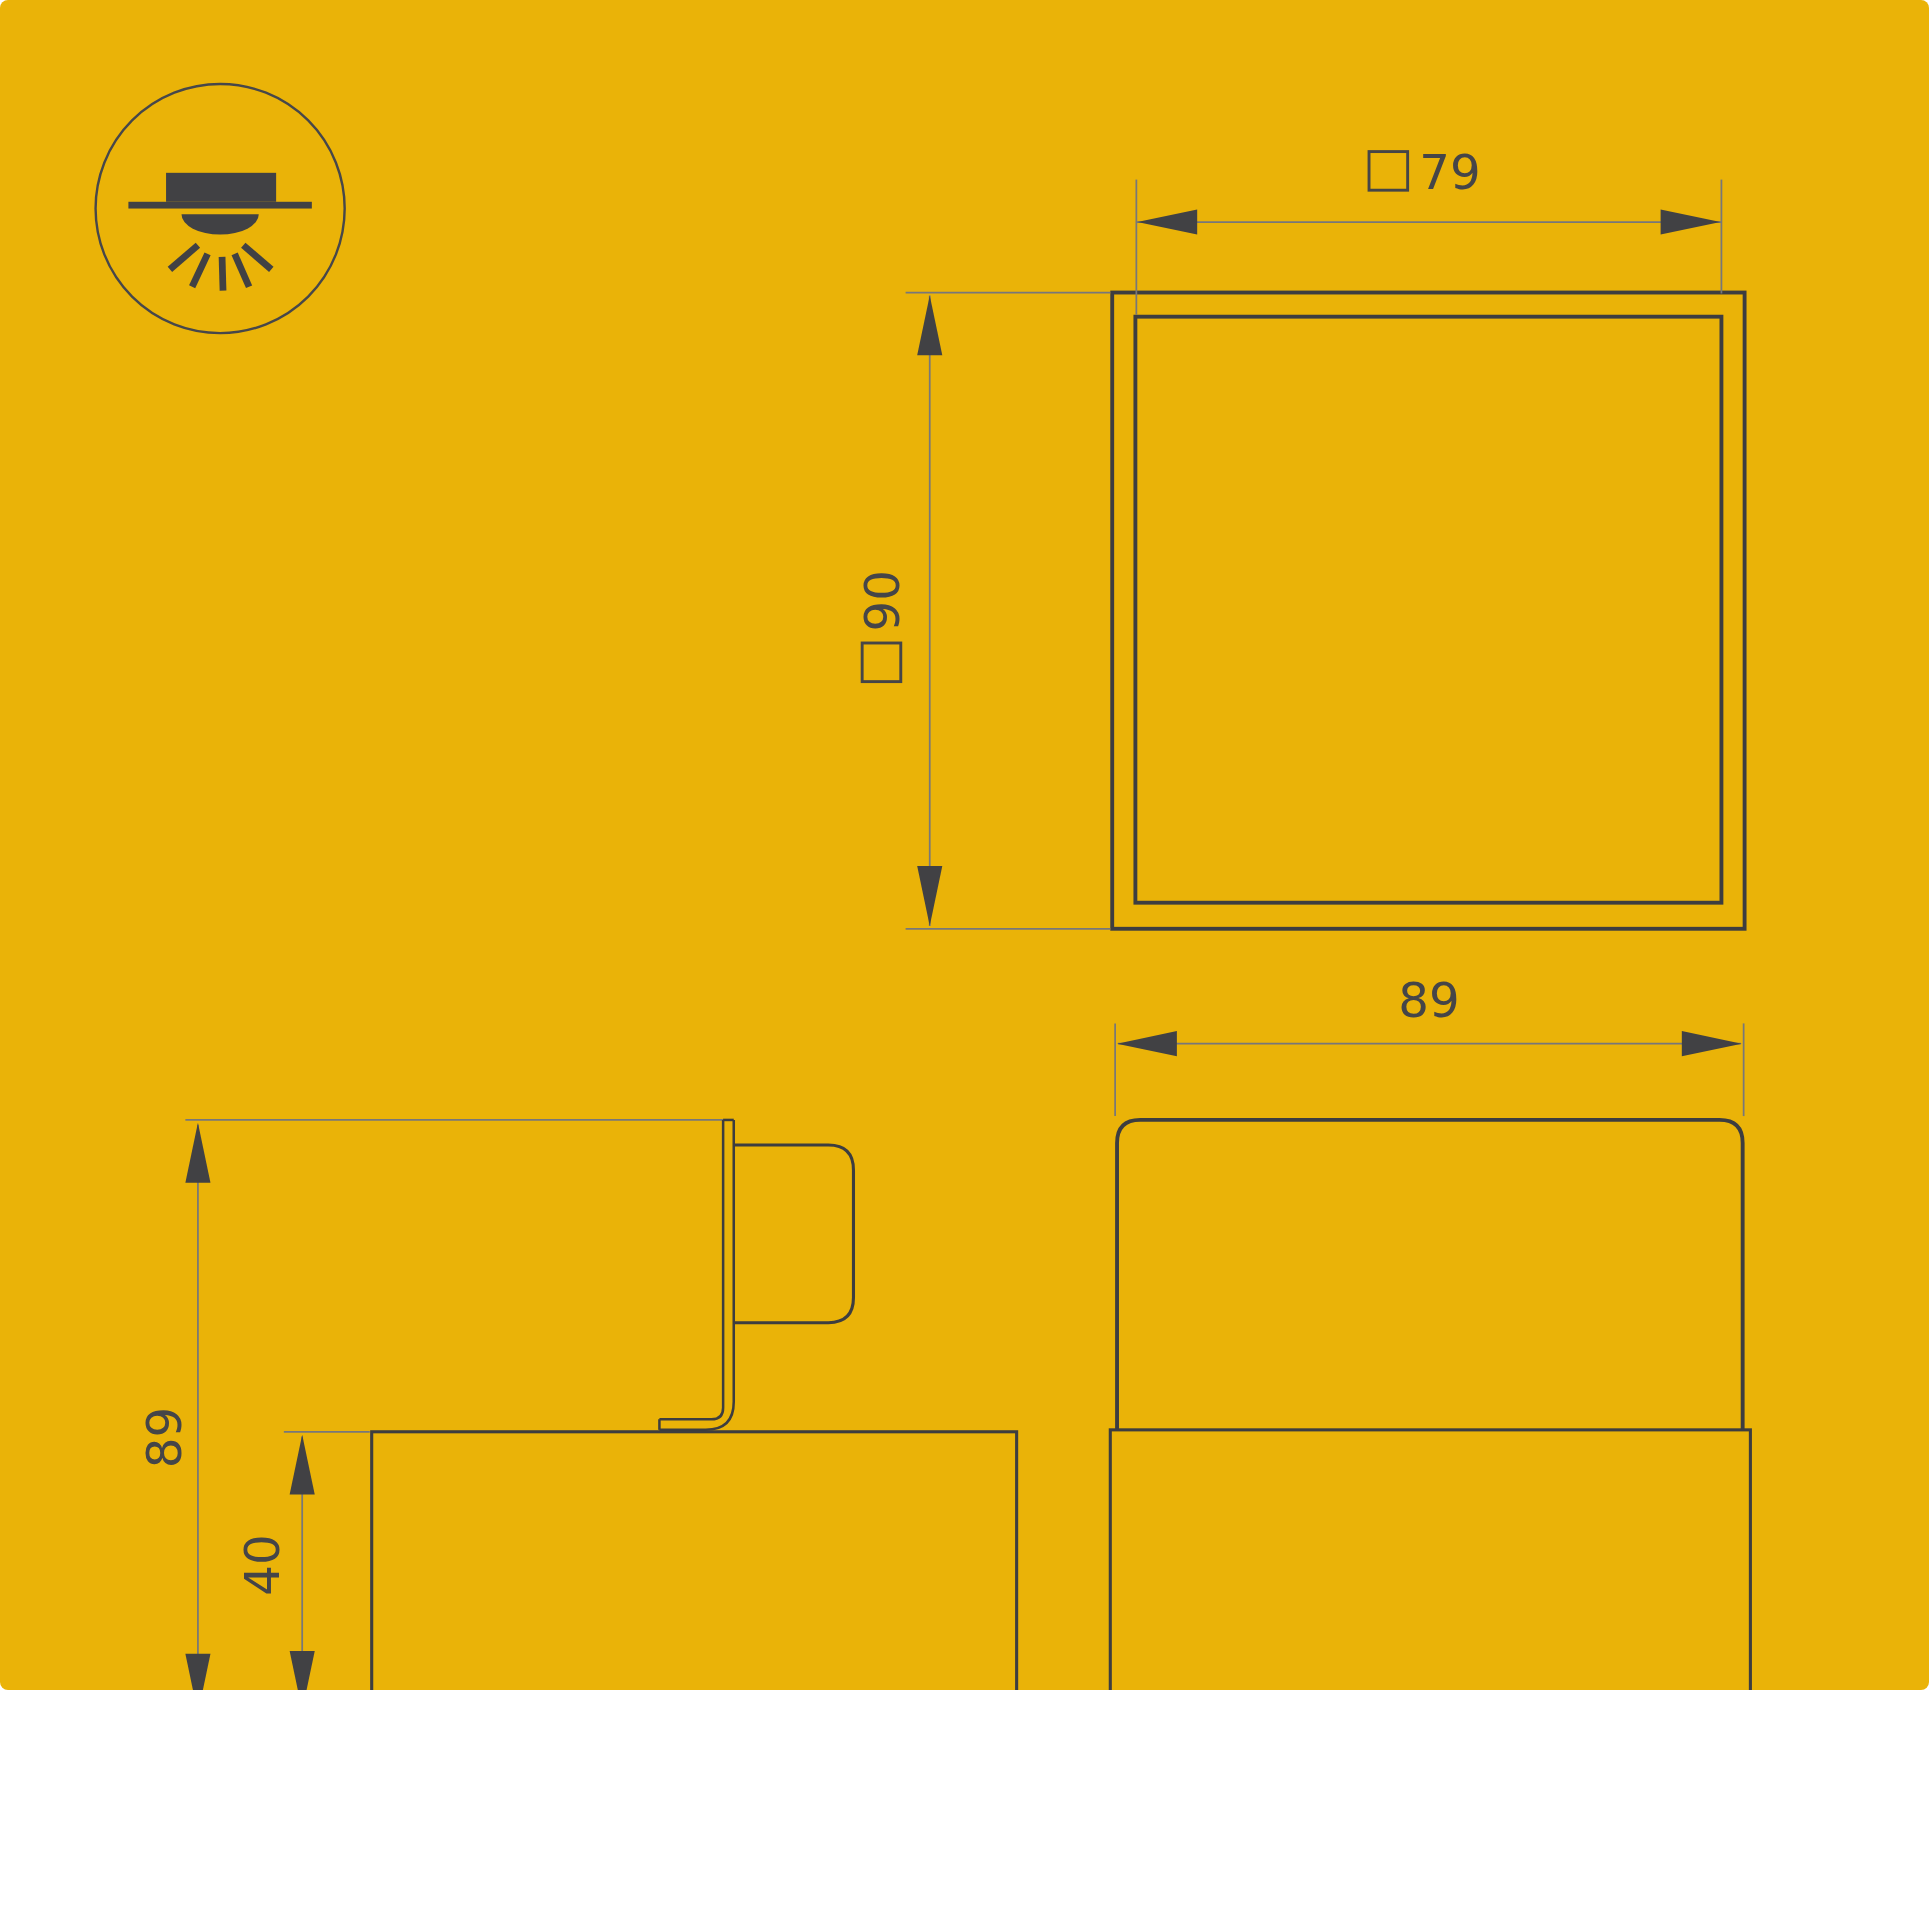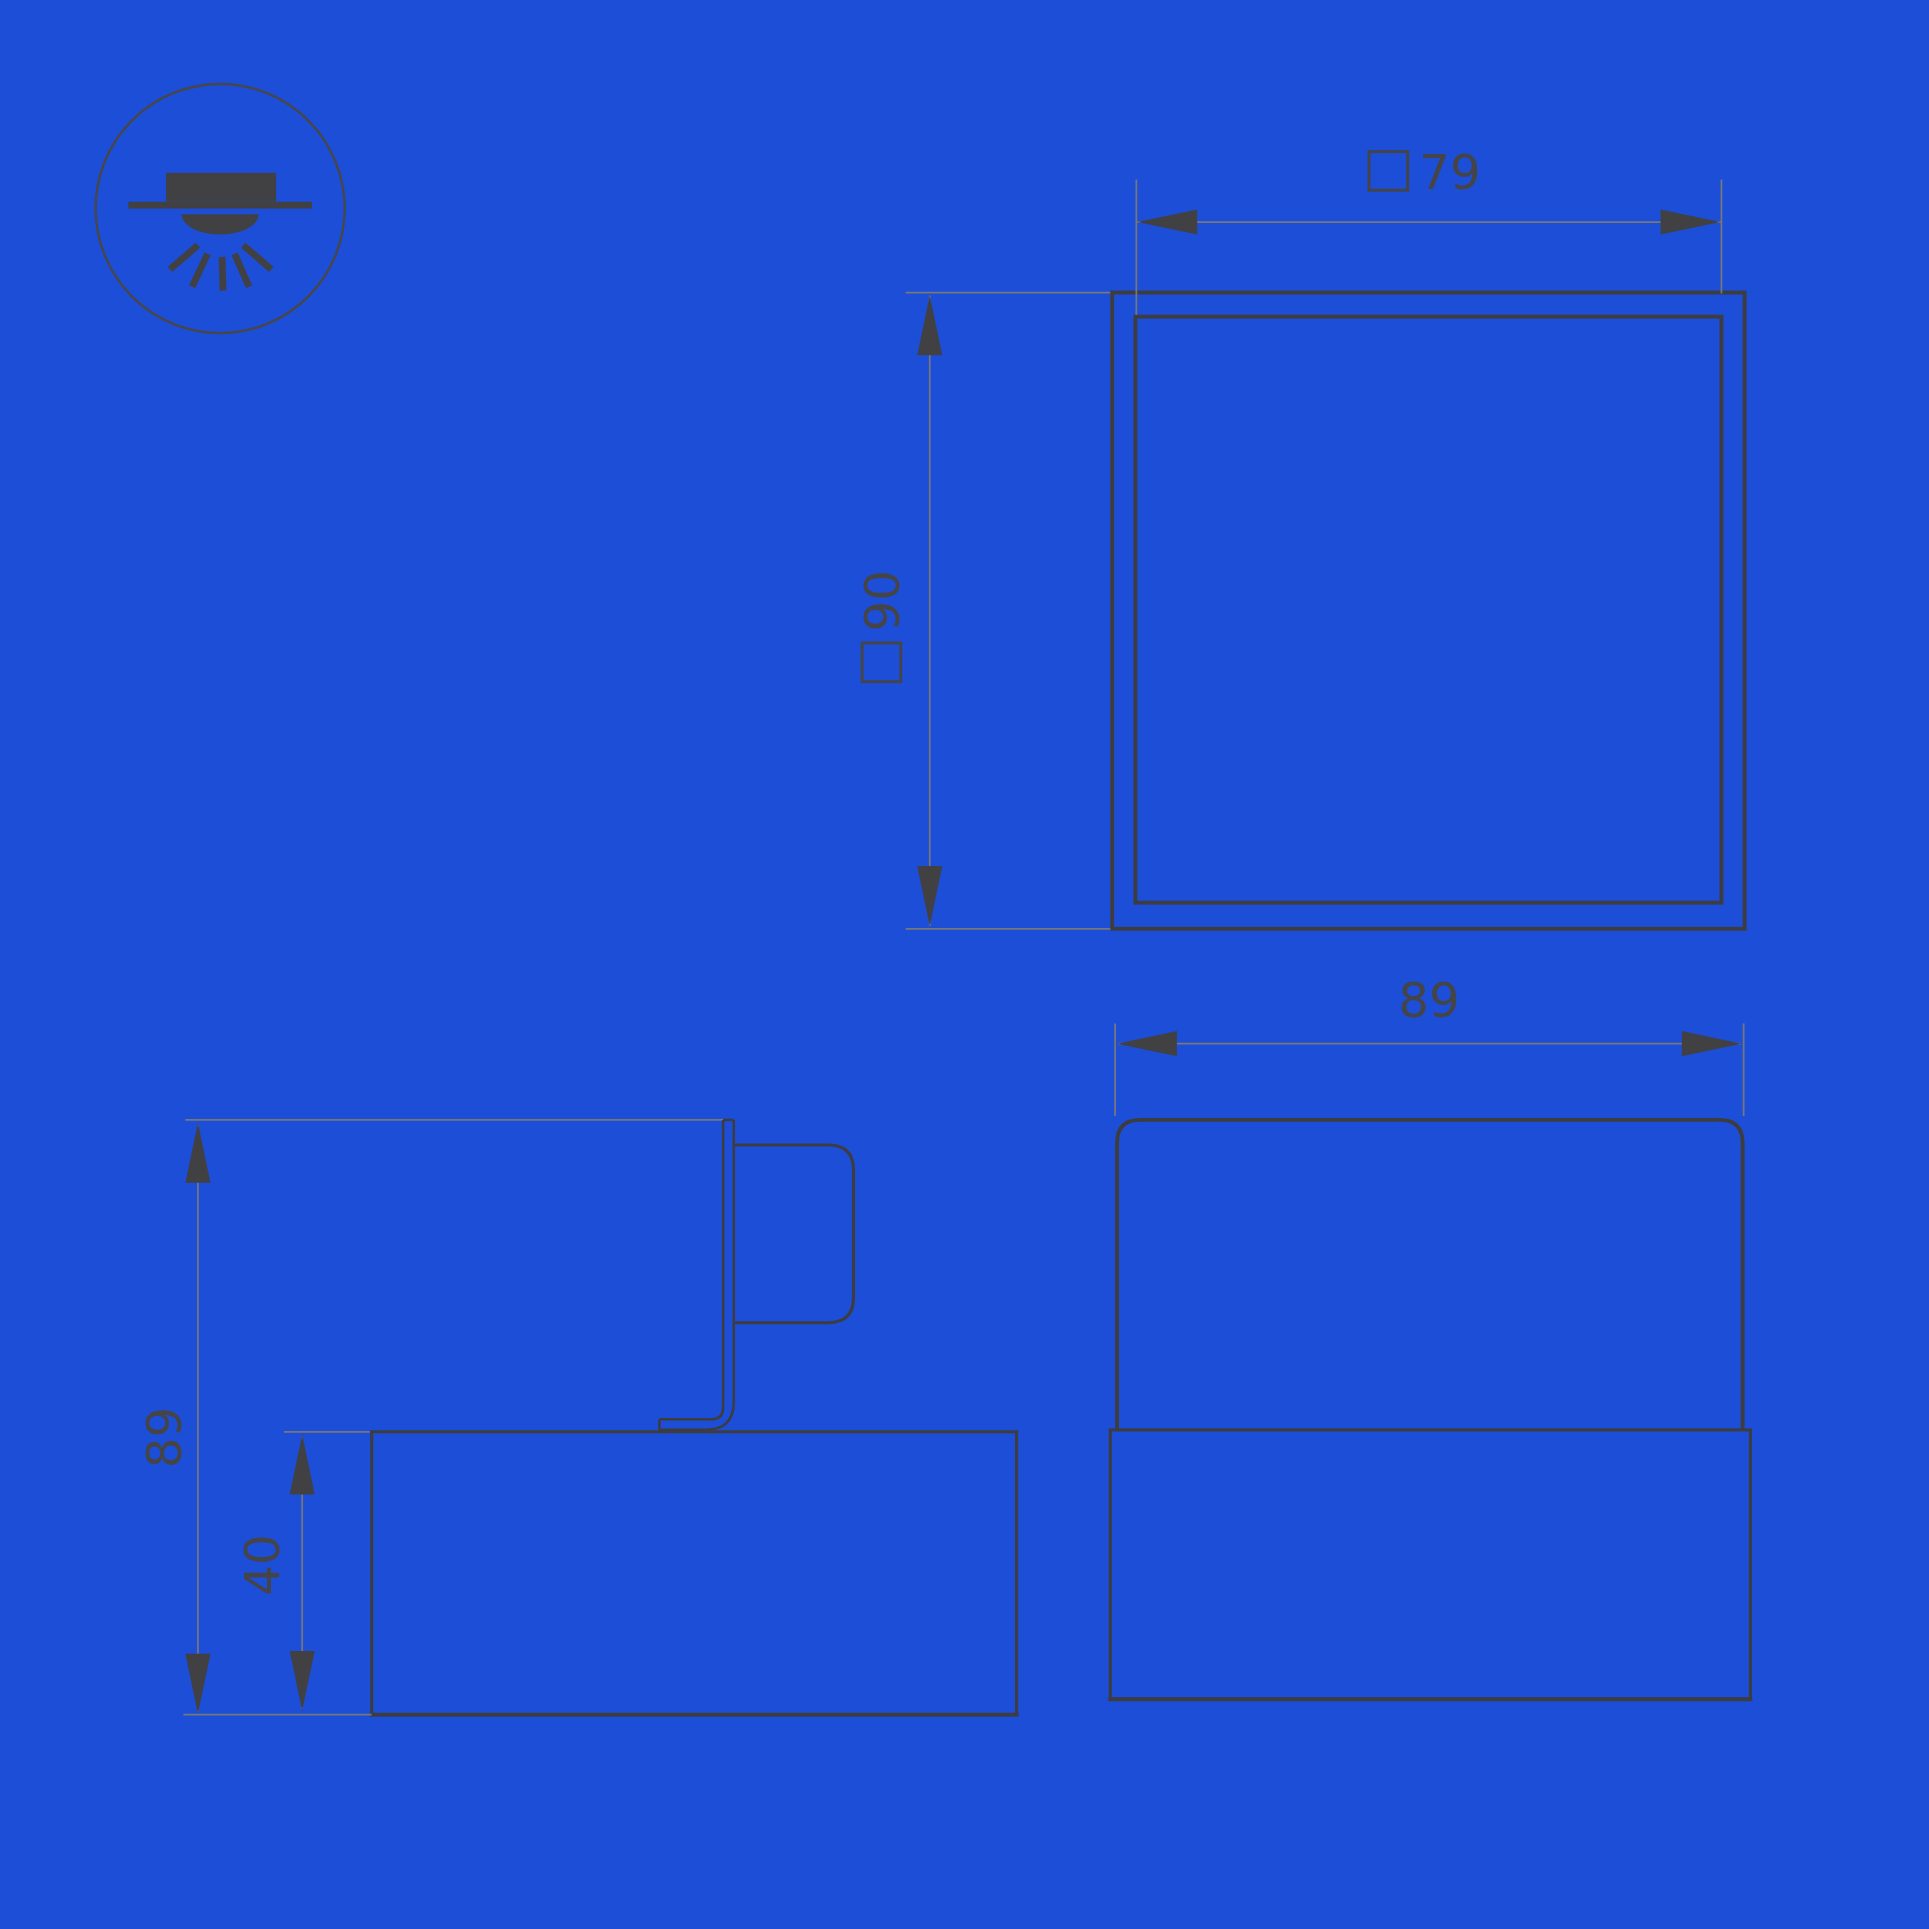--- a/index.html
+++ b/index.html
@@ -1,16 +1,16 @@
 <!DOCTYPE html>
 <html><head>
 <meta charset="utf-8">
 <style>
   html,body{margin:0;padding:0;background:#ffffff;}
-  .stage{position:relative;width:1929px;height:1929px;background:#1d4ed8;overflow:hidden;}
+  .stage{position:relative;width:1929px;height:1690px;background:#eab308;overflow:hidden;border-radius:8px;}
   svg{display:block;}
   .thick{stroke:#3d3d40;stroke-width:4;fill:none;}
   .med{stroke:#3d3d40;stroke-width:2.6;fill:none;}
   .med2{stroke:#3d3d40;stroke-width:3.2;fill:none;}
   .thin{stroke:#77777a;stroke-width:1.8;fill:none;}
   .arrow{fill:#414144;stroke:none;}
   .glyphbox{stroke:#454548;stroke-width:3;fill:none;}
   .icon-fill{fill:#414144;stroke:none;}
   .ray{stroke:#414144;stroke-width:7;fill:none;}
   text{fill:#454548;font-family:"DejaVu Sans","Liberation Sans",sans-serif;font-size:50px;font-weight:400;}

